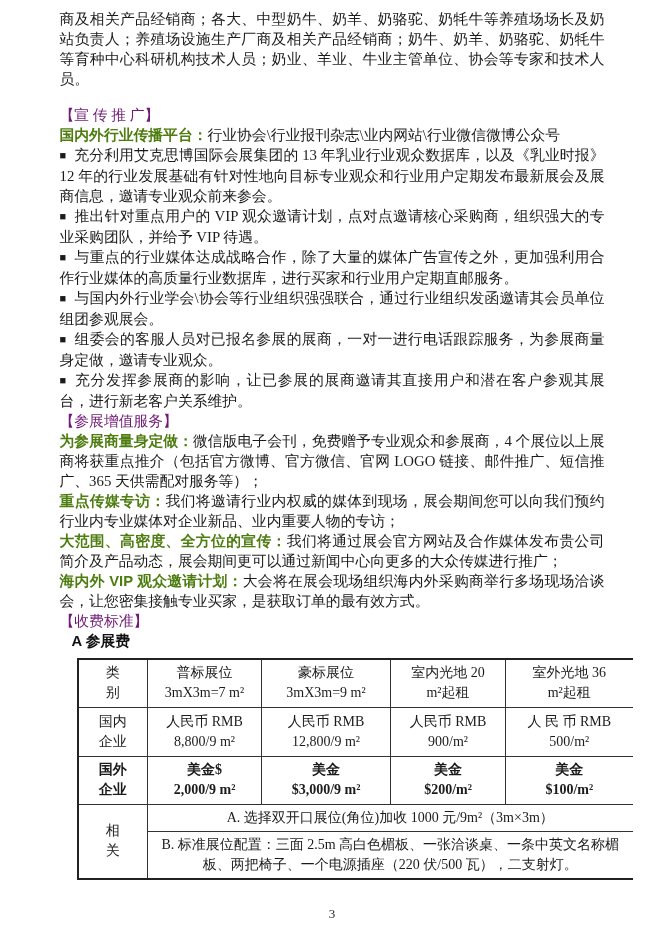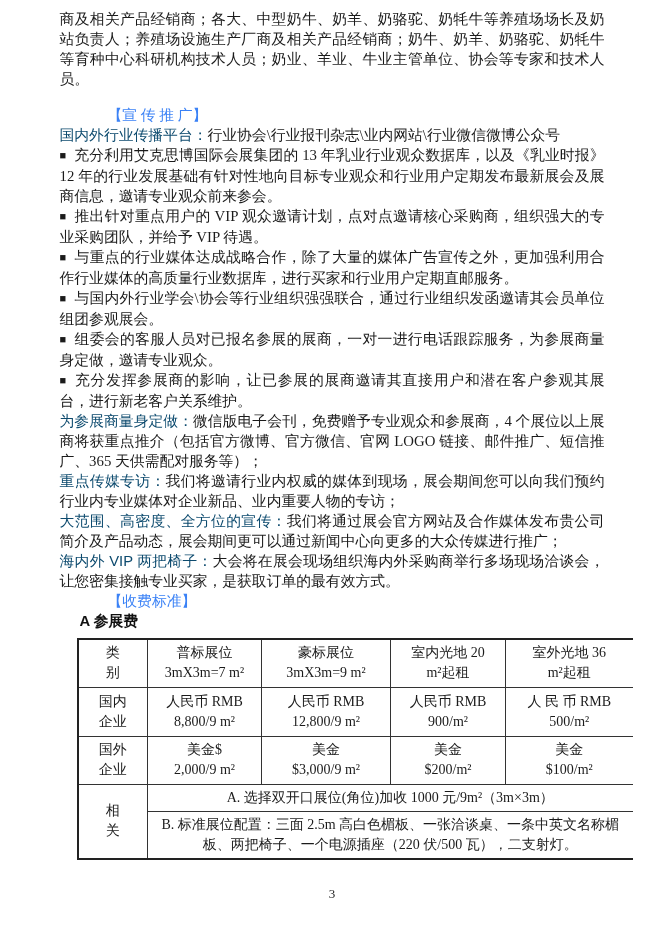--- a/index.html
+++ b/index.html
@@ -12,40 +12,39 @@
     padding:9px 28px 0 30px;
     overflow:hidden;
     font-family:"Liberation Serif","DejaVu Serif",serif;
     font-size:14.8px;
     line-height:20px;
     color:#1b1b1b;
     text-align:justify;
   }
   p{ margin:0; }
   .red-header{
-    color:#3b82f6;
+    color:#701a75;
     text-align:left;
-    margin-left:48px;
   }
   .gap-top{ margin-top:16px; }
   .lead{
     font-family:"Liberation Sans","DejaVu Sans",sans-serif;
-    font-weight:normal;
-    color:#0c4a6e;
+    font-weight:bold;
+    color:#4d7c0f;
   }
   .bullet .marker{
     font-size:11px;
     margin-right:8px;
     position:relative; top:-1px;
   }
   .subheader{
     font-family:"Liberation Sans","DejaVu Sans",sans-serif;
     font-weight:bold;
     color:#111;
-    margin-left:20px;
+    margin-left:12px;
     text-align:left;
   }
   table.fees{
     border-collapse:collapse;
     table-layout:fixed;
     width:556px;
     margin:7px 0 0 17px;
     border:2px solid #222;
   }
   table.fees td{
@@ -53,21 +52,21 @@
     text-align:center;
     vertical-align:middle;
     white-space:pre-line;
     font-size:14px;
     line-height:20px;
     padding:3px 3px;
     color:#1b1b1b;
   }
   col.c1{width:70px;} col.c2{width:114px;} col.c3{width:129px;}
   col.c4{width:115px;} col.c5{width:128px;}
-  tr.r1{height:48px;} tr.r2{height:49px;margin-top:39px;} tr.r3{height:48px;}
+  tr.r1{height:48px;} tr.r2{height:49px;margin-top:39px;} tr.r3{height:48px;font-weight:bold;}
   tr.ra{height:26px;} tr.rb{height:42px;}
   td.spread{ line-height:33px; }
   td.left{ text-align:left; padding-left:9px; padding-right:6px; line-height:19px; }
   .pagenum{
     margin-top:24px;
     text-align:center;
     font-size:13px;
     color:#222;
   }
 </style>
@@ -82,25 +81,26 @@
 
   <p class="body-text"><span class="lead">国内外行业传播平台：</span><span>行业协会\行业报刊杂志\业内网站\行业微信微博公众号</span></p>
 
   <p class="body-text bullet"><span class="marker">■</span><span>充分利用艾克思博国际会展集团的 13 年乳业行业观众数据库，以及《乳业时报》12 年的行业发展基础有针对性地向目标专业观众和行业用户定期发布最新展会及展商信息，邀请专业观众前来参会。</span></p>
   <p class="body-text bullet"><span class="marker">■</span><span>推出针对重点用户的 VIP 观众邀请计划，点对点邀请核心采购商，组织强大的专业采购团队，并给予 VIP 待遇。</span></p>
   <p class="body-text bullet"><span class="marker">■</span><span>与重点的行业媒体达成战略合作，除了大量的媒体广告宣传之外，更加强利用合作行业媒体的高质量行业数据库，进行买家和行业用户定期直邮服务。</span></p>
   <p class="body-text bullet"><span class="marker">■</span><span>与国内外行业学会\协会等行业组织强强联合，通过行业组织发函邀请其会员单位组团参观展会。</span></p>
   <p class="body-text bullet"><span class="marker">■</span><span>组委会的客服人员对已报名参展的展商，一对一进行电话跟踪服务，为参展商量身定做，邀请专业观众。</span></p>
   <p class="body-text bullet"><span class="marker">■</span><span>充分发挥参展商的影响，让已参展的展商邀请其直接用户和潜在客户参观其展台，进行新老客户关系维护。</span></p>
 
+  <p class="red-header">【参展增值服务】</p>
 
   <p class="body-text"><span class="lead">为参展商量身定做：</span><span>微信版电子会刊，免费赠予专业观众和参展商，4 个展位以上展商将获重点推介（包括官方微博、官方微信、官网 LOGO 链接、邮件推广、短信推广、365 天供需配对服务等）；</span></p>
   <p class="body-text"><span class="lead">重点传媒专访：</span><span>我们将邀请行业内权威的媒体到现场，展会期间您可以向我们预约行业内专业媒体对企业新品、业内重要人物的专访；</span></p>
   <p class="body-text"><span class="lead">大范围、高密度、全方位的宣传：</span><span>我们将通过展会官方网站及合作媒体发布贵公司简介及产品动态，展会期间更可以通过新闻中心向更多的大众传媒进行推广；</span></p>
-  <p class="body-text"><span class="lead">海内外 VIP 两把椅子：</span><span>大会将在展会现场组织海内外采购商举行多场现场洽谈会，让您密集接触专业买家，是获取订单的最有效方式。</span></p>
+  <p class="body-text"><span class="lead">海内外 VIP 观众邀请计划：</span><span>大会将在展会现场组织海内外采购商举行多场现场洽谈会，让您密集接触专业买家，是获取订单的最有效方式。</span></p>
 
   <p class="red-header">【收费标准】</p>
 
   <p class="subheader">A 参展费</p>
 
   <table class="fees">
     <colgroup>
         <col class="c1">
         <col class="c2">
         <col class="c3">

